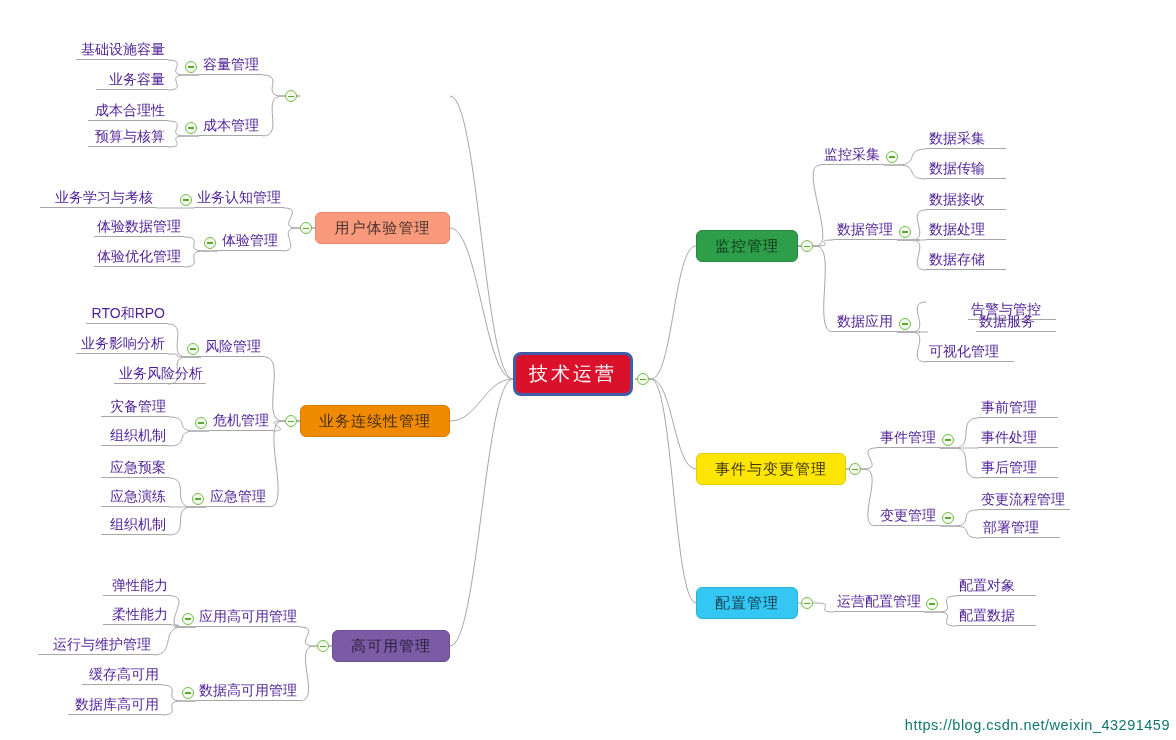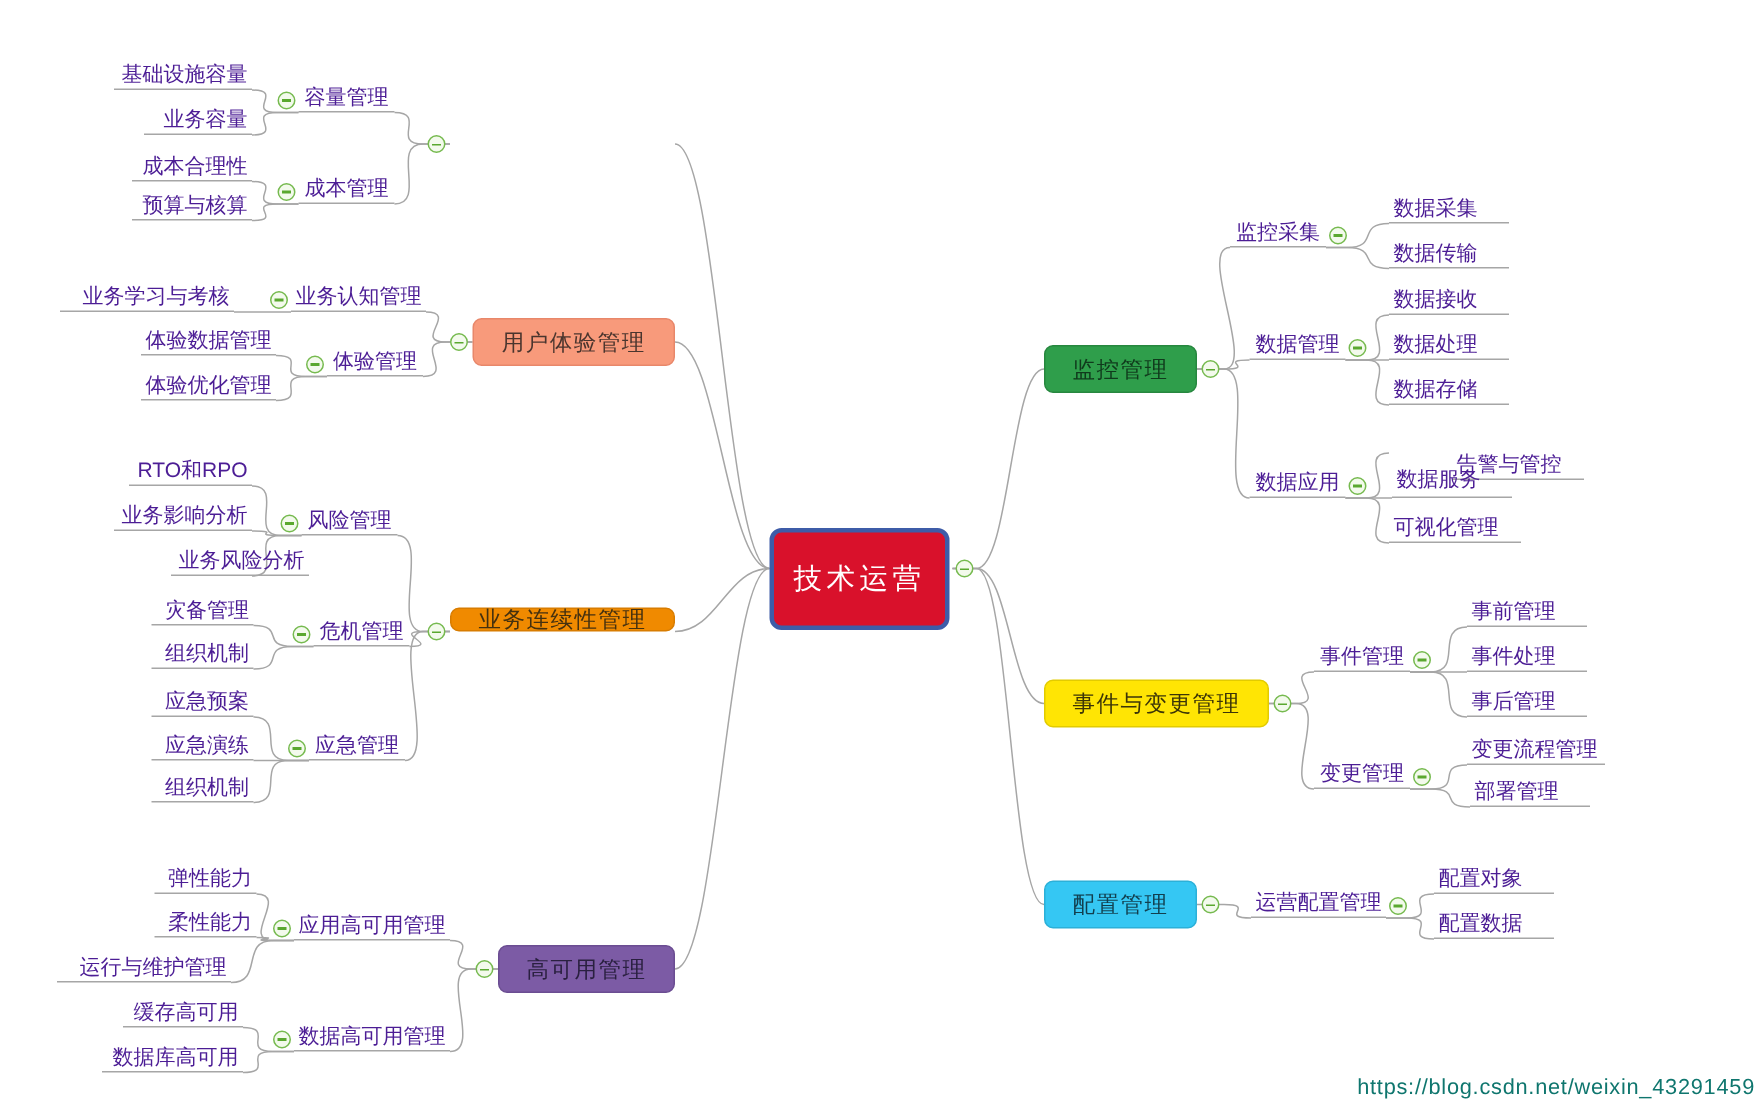--- a/index.html
+++ b/index.html
@@ -94,40 +94,40 @@
     <path d="M 940 448 L 954 448 C 976 448 956 478 978 478" class="edge"></path>
     <path d="M 846 469 L 864 469 C 886 469 854 526 876 526" class="edge"></path>
     <path d="M 940 526 L 954 526 C 976 526 956 510 978 510" class="edge"></path>
     <path d="M 940 526 L 954 526 C 976 526 958 538 980 538" class="edge"></path>
     <path d="M 635 379 L 651 379 C 673 379 674 603 696 603" class="edge"></path>
     <path d="M 798 603 L 816 603 C 838 603 812 612 834 612" class="edge"></path>
     <path d="M 924 612 L 938 612 C 960 612 934 596 956 596" class="edge"></path>
     <path d="M 924 612 L 938 612 C 960 612 934 626 956 626" class="edge"></path>
   </svg>
 <div id="stage">
-    <div class="node root" style="left: 513px; top: 352px; width: 120px; height: 68px; background: rgb(217, 17, 43); border-color: rgb(62, 92, 168); color: rgb(255, 255, 255);">技术运营</div>
+    <div class="node root" style="left: 513px; top: 352px; width: 120px; height: 44px; background: rgb(217, 17, 43); border-color: rgb(62, 92, 168); color: rgb(255, 255, 255);">技术运营</div>
     <div class="minus" style="left: 285px; top: 90px;"></div>
     <div class="node label n-left" style="left: 199px; top: 56px; width: 64px; height: 19px;">容量管理</div>
     <div class="minus" style="left: 185px; top: 60.5px;"></div>
     <div class="node leaf n-left" style="left: 76px; top: 41px; width: 92px; height: 19px;">基础设施容量</div>
     <div class="node leaf n-left" style="left: 96px; top: 71px; width: 72px; height: 19px;">业务容量</div>
     <div class="node label n-left" style="left: 199px; top: 117px; width: 64px; height: 19px;">成本管理</div>
     <div class="minus" style="left: 185px; top: 121.5px;"></div>
     <div class="node leaf n-left" style="left: 88px; top: 102px; width: 80px; height: 19px;">成本合理性</div>
     <div class="node leaf n-left" style="left: 88px; top: 128px; width: 80px; height: 19px;">预算与核算</div>
     <div class="node topic" style="left: 315px; top: 212px; width: 135px; height: 32px; background: rgb(248, 154, 123); border-color: rgb(232, 135, 106); color: rgb(74, 53, 46);">用户体验管理</div>
     <div class="minus" style="left: 300px; top: 222px;"></div>
     <div class="node label n-left" style="left: 194px; top: 189px; width: 90px; height: 19px;">业务认知管理</div>
     <div class="minus" style="left: 180px; top: 193.5px;"></div>
     <div class="node leaf n-left" style="left: 40px; top: 189px; width: 116px; height: 19px;">业务学习与考核</div>
     <div class="node label n-left" style="left: 218px; top: 232px; width: 64px; height: 19px;">体验管理</div>
     <div class="minus" style="left: 204px; top: 236.5px;"></div>
     <div class="node leaf n-left" style="left: 94px; top: 218px; width: 90px; height: 19px;">体验数据管理</div>
     <div class="node leaf n-left" style="left: 94px; top: 248px; width: 90px; height: 19px;">体验优化管理</div>
-    <div class="node topic" style="left: 300px; top: 405px; width: 150px; height: 16px; background: rgb(240, 138, 0); border-color: rgb(216, 124, 0); color: rgb(69, 49, 15);">业务连续性管理</div>
+    <div class="node topic" style="left: 300px; top: 405px; width: 150px; height: 32px; background: rgb(240, 138, 0); border-color: rgb(216, 124, 0); color: rgb(69, 49, 15);">业务连续性管理</div>
     <div class="minus" style="left: 285px; top: 415px;"></div>
     <div class="node label n-left" style="left: 201px; top: 338px; width: 64px; height: 19px;">风险管理</div>
     <div class="minus" style="left: 187px; top: 342.5px;"></div>
     <div class="node leaf n-left" style="left: 86px; top: 305px; width: 82px; height: 19px;">RTO和RPO</div>
     <div class="node leaf n-left" style="left: 76px; top: 335px; width: 92px; height: 19px;">业务影响分析</div>
     <div class="node leaf n-left" style="left: 76px; top: 365px; width: 92px; height: 19px; margin-left: 38px;">业务风险分析</div>
     <div class="node label n-left" style="left: 209px; top: 412px; width: 64px; height: 19px;">危机管理</div>
     <div class="minus" style="left: 195px; top: 416.5px;"></div>
     <div class="node leaf n-left" style="left: 101px; top: 398px; width: 68px; height: 19px;">灾备管理</div>
     <div class="node leaf n-left" style="left: 101px; top: 427px; width: 68px; height: 19px;">组织机制</div>
@@ -155,21 +155,21 @@
     <div class="node leaf n-right" style="left: 926px; top: 130px; width: 80px; height: 19px;">数据采集</div>
     <div class="node leaf n-right" style="left: 926px; top: 160px; width: 80px; height: 19px;">数据传输</div>
     <div class="node label n-right" style="left: 833px; top: 221px; width: 64px; height: 19px;">数据管理</div>
     <div class="minus" style="left: 899px; top: 225.5px;"></div>
     <div class="node leaf n-right" style="left: 926px; top: 191px; width: 80px; height: 19px;">数据接收</div>
     <div class="node leaf n-right" style="left: 926px; top: 221px; width: 80px; height: 19px;">数据处理</div>
     <div class="node leaf n-right" style="left: 926px; top: 251px; width: 80px; height: 19px;">数据存储</div>
     <div class="node label n-right" style="left: 833px; top: 313px; width: 64px; height: 19px;">数据应用</div>
     <div class="minus" style="left: 899px; top: 317.5px;"></div>
     <div class="node leaf n-right" style="left: 968px; top: 283px; width: 88px; height: 19px; margin-top: 18px;">告警与管控</div>
-    <div class="node leaf n-right" style="left: 928px; top: 313px; width: 80px; height: 19px; font-family: Liberation Mono, monospace;">数据服务</div>
+    <div class="node leaf n-right" style="left: 976px; top: 313px; width: 80px; height: 19px;">数据服务</div>
     <div class="node leaf n-right" style="left: 926px; top: 343px; width: 88px; height: 19px;">可视化管理</div>
     <div class="node topic" style="left: 696px; top: 453px; width: 150px; height: 32px; background: rgb(255, 229, 4); border-color: rgb(226, 203, 0); color: rgb(59, 52, 8);">事件与变更管理</div>
     <div class="minus" style="left: 849px; top: 463px;"></div>
     <div class="node label n-right" style="left: 876px; top: 429px; width: 64px; height: 19px;">事件管理</div>
     <div class="minus" style="left: 942px; top: 433.5px;"></div>
     <div class="node leaf n-right" style="left: 978px; top: 399px; width: 80px; height: 19px;">事前管理</div>
     <div class="node leaf n-right" style="left: 978px; top: 429px; width: 80px; height: 19px;">事件处理</div>
     <div class="node leaf n-right" style="left: 978px; top: 459px; width: 80px; height: 19px;">事后管理</div>
     <div class="node label n-right" style="left: 876px; top: 507px; width: 64px; height: 19px;">变更管理</div>
     <div class="minus" style="left: 942px; top: 511.5px;"></div>

